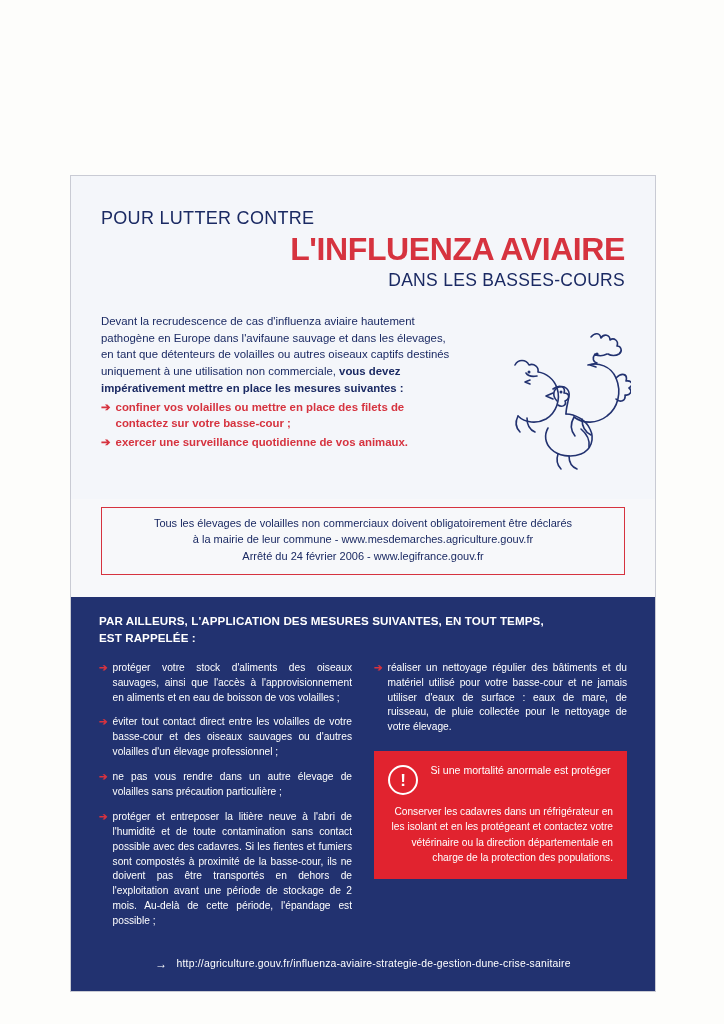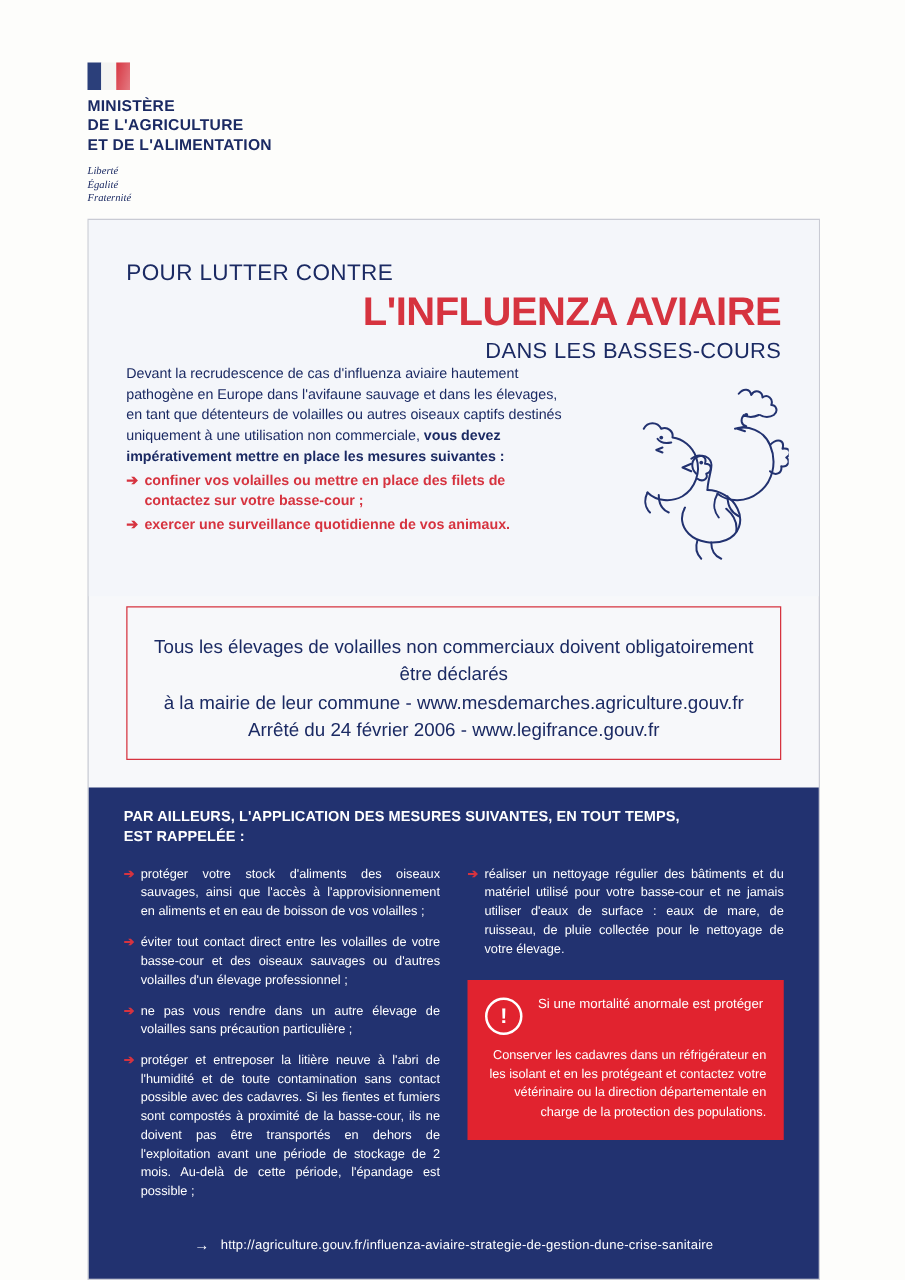--- a/index.html
+++ b/index.html
@@ -110,20 +110,21 @@
   .title-4 {
     margin-top: 5px;
     font-size: 17.5px;
     color: #1b2a63;
     letter-spacing: 0.3px;
     line-height: 1.1;
     text-align: right;
   }
 
   .intro-wrap {
+    margin-top: 22px;
     position: relative;
     min-height: 168px;
   }
   .intro {
     width: 350px;
     font-size: 11.4px;
     line-height: 1.48;
     color: #1b2a63;
   }
   .intro .strong {
@@ -153,23 +154,23 @@
     right: -6px;
     top: -6px;
     width: 190px;
     height: 175px;
   }
 
   
   .declare-box {
     margin: 8px 30px 22px 30px;
     border: 1px solid #d6333f;
-    padding: 21px 10px 10px 10px;
+    padding: 7px 10px 10px 10px;
     text-align: center;
-    font-size: 15px;
+    font-size: 11px;
     line-height: 1.5;
     color: #1b2a63;
   }
 
   
   .blue-block {
     background: #223270;
     color: #ffffff;
     padding: 16px 28px 20px 28px;
   }
@@ -252,37 +253,20 @@
     font-size: 10.4px;
     letter-spacing: 0.2px;
   }
   .link-row .arr { font-size: 12px; }
 </style>
 </head>
 <body>
 
 <div class="page">
 
-  <div class="ministry">
-    <div class="flag">
-      <div class="bar b1"></div>
-      <div class="bar b2"></div>
-      <div class="bar b3"></div>
-    </div>
-    <div class="ministry-name">
-      <div>MINISTÈRE</div>
-      <div>DE L'AGRICULTURE</div>
-      <div>ET DE L'ALIMENTATION</div>
-    </div>
-    <div class="devise">
-      <div>Liberté</div>
-      <div>Égalité</div>
-      <div>Fraternité</div>
-    </div>
-  </div>
 
   <div class="poster">
 
     <div class="top-block">
       <div class="title-2">POUR LUTTER CONTRE</div>
       <div class="title-3">L'INFLUENZA AVIAIRE</div>
       <div class="title-4">DANS LES BASSES-COURS</div>
 
       <div class="intro-wrap">
         <div class="intro">

